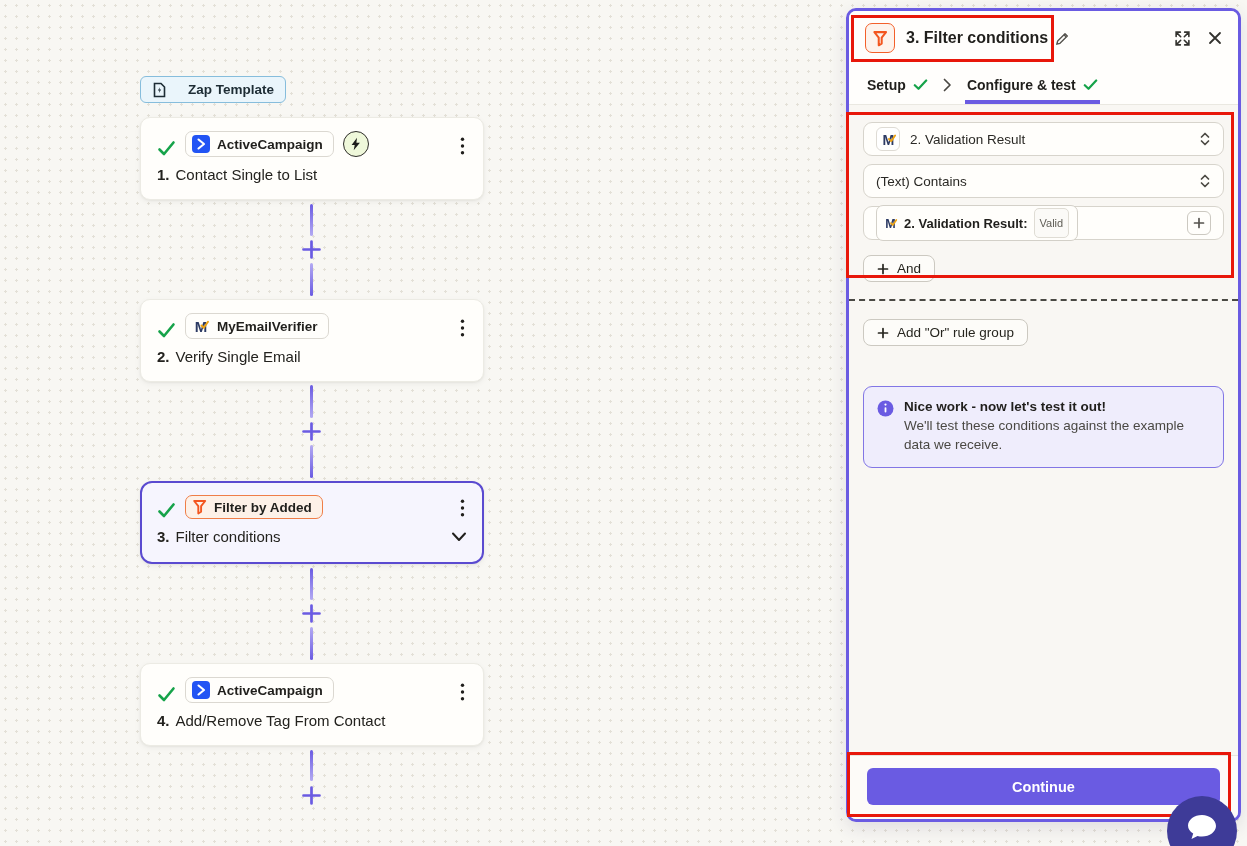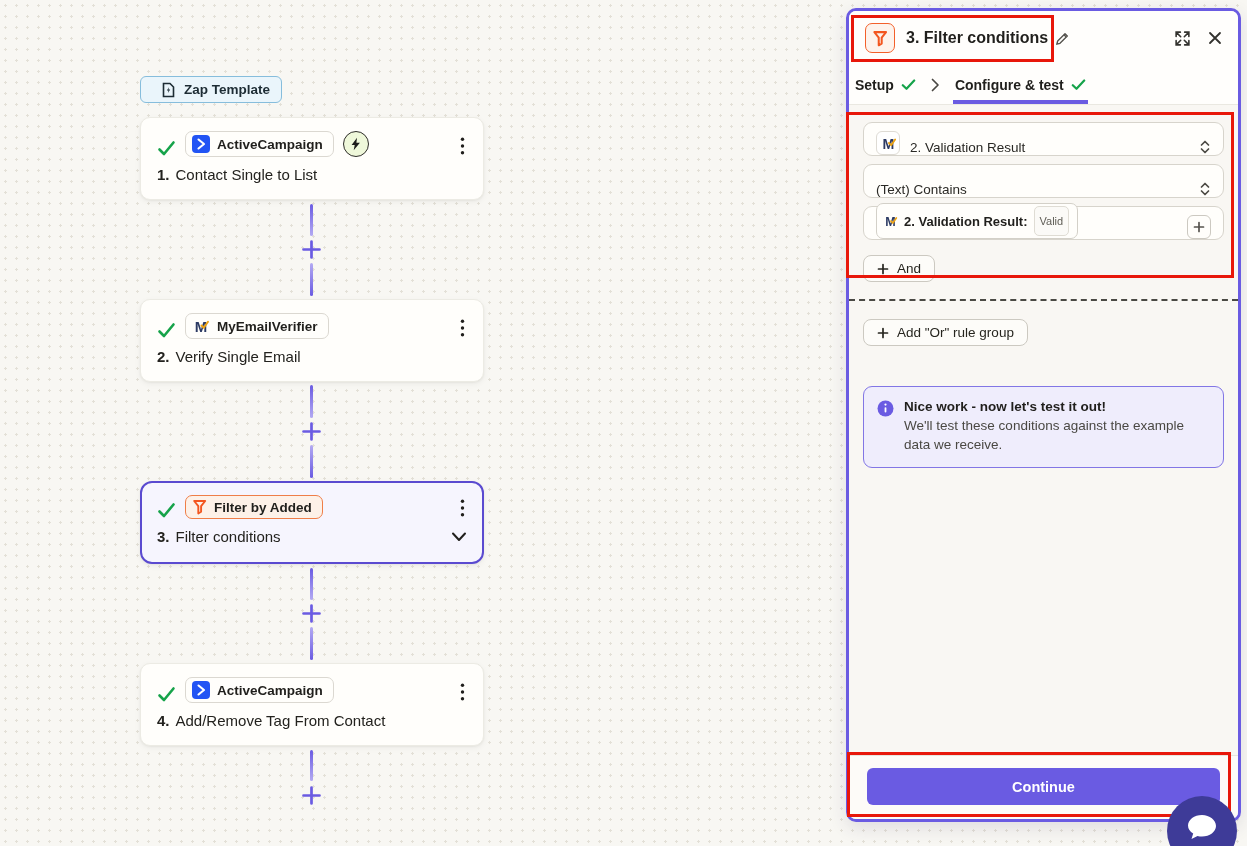--- a/index.html
+++ b/index.html
@@ -8,22 +8,22 @@
     font-family:"Liberation Sans",sans-serif;
     background:#f8f7f3;
     background-image:radial-gradient(circle,#e3e0d7 1px,transparent 1.3px);
     background-size:11px 11px;
     position:relative;
     color:#201f1c;
   }
   svg { display:block; }
 
   
-  .template-chip{position:absolute;left:140px;top:76px;height:27px;display:inline-flex;align-items:center;gap:8px;
-    padding:0 11px 0 20px;background:#eaf5fb;border:1px solid #86bddc;border-radius:6px;
+  .template-chip{position:absolute;left:140px;top:76px;height:27px;display:inline-flex;align-items:center;gap:21px;
+    padding:0 11px 0 11px;background:#eaf5fb;border:1px solid #86bddc;border-radius:6px;
     font-weight:700;font-size:13.5px;color:#1d2c34;}
   .card{position:absolute;left:140px;width:344px;height:83px;background:#fffefb;border:1px solid #ecebe4;
     border-radius:10px;box-shadow:0 1px 2px rgba(45,45,40,.06),0 2px 6px rgba(45,45,40,.05);
     padding:13px 16px;}
   .card.selected{background:#f6f5fe;border:2.5px solid #5a4ad0;border-radius:12px;padding:12px 15px;}
   .card-row1{display:flex;align-items:flex-end;gap:9px;}
   .app-pill{display:inline-flex;align-items:center;gap:7px;border:1px solid #dbd8d1;background:#fffefb;
     border-radius:7px;padding:3px 10px 3px 6px;font-weight:700;font-size:13.5px;color:#201f1c;}
   .app-pill.orange{border:1.5px solid #ef7e48;background:#fdf1e8;}
   .bolt-badge{width:26px;height:26px;border-radius:50%;border:1.5px solid #2e2d29;background:#eff8da;
@@ -40,31 +40,31 @@
   
   .panel{position:absolute;left:846px;top:8px;width:395px;height:814px;background:#f9f7f3;
     border:3px solid #6a5be2;border-radius:10px;display:flex;flex-direction:column;overflow:hidden;
     box-shadow:0 6px 18px rgba(50,45,90,.12);}
   .panel-header{height:54px;display:flex;align-items:center;padding:0 16px;background:#fffefc;flex:0 0 auto;}
   .filter-iconbox{width:30px;height:30px;border:1.5px solid #f3602a;border-radius:7px;background:#fdf3ec;
     display:flex;align-items:center;justify-content:center;flex:0 0 auto;}
   .panel-title{margin-left:11px;font-size:16px;font-weight:600;color:#201f1c;}
   .pencil{margin-left:7px;}
   .header-actions{margin-left:auto;display:flex;align-items:center;gap:17px;}
-  .tabbar{height:40px;display:flex;align-items:center;padding:0 4px;gap:13px;background:#fffefc;
+  .tabbar{height:40px;display:flex;align-items:center;padding:0 16px;gap:13px;background:#fffefc;
     border-bottom:1px solid #eae8e1;flex:0 0 auto;}
   .tab{display:flex;align-items:center;gap:7px;height:100%;font-size:14px;font-weight:700;color:#201f1c;cursor:pointer;padding:0 2px;}
   .tab.active{box-shadow:inset 0 -4px 0 #6a5be2;}
   .panel-content{flex:1 1 auto;padding:9px 14px 0;background:#f9f7f3;overflow:hidden;}
   .rules-header{display:flex;align-items:center;margin-top:8px;}
   .rules-label{font-size:13.5px;font-weight:700;color:#201f1c;}
   .small-btn{display:inline-flex;align-items:center;gap:8px;border:1px solid #ccc9c1;border-radius:8px;
     background:#fdfcf9;padding:0 13px;height:27px;font-size:13.5px;color:#26251f;cursor:pointer;}
   .remove-btn{margin-left:auto;}
-  .field{display:flex;align-items:flex-end;background:#fffefb;border:1px solid #d7d4cc;border-radius:9px;
+  .field{display:flex;align-items:center;background:#fffefb;border:1px solid #d7d4cc;border-radius:9px;
     height:34px;padding:0 12px;margin-top:8px;font-size:13.5px;color:#2a2925;cursor:pointer;}
   .mini-app{width:24px;height:24px;border:1px solid #dedbd4;border-radius:6px;display:flex;align-items:center;
     justify-content:center;background:#fff;margin-right:10px;flex:0 0 auto;}
   .unfold{margin-left:auto;}
   .token{display:inline-flex;align-items:center;gap:6px;border:1px solid #d3d0c8;border-radius:7px;
     padding:2px 8px 2px 6px;background:#fffefb;}
   .token-label{font-weight:700;font-size:13px;color:#201f1c;}
   .token-value{border:1px solid #dfdcd4;border-radius:5px;padding:8px 5px;font-size:11px;color:#5f5d56;background:#fbfaf7;}
   .plus-square{margin-left:auto;width:24px;height:24px;border:1px solid #ccc9c1;border-radius:6px;
     display:flex;align-items:center;justify-content:center;background:#fffefb;cursor:pointer;}

